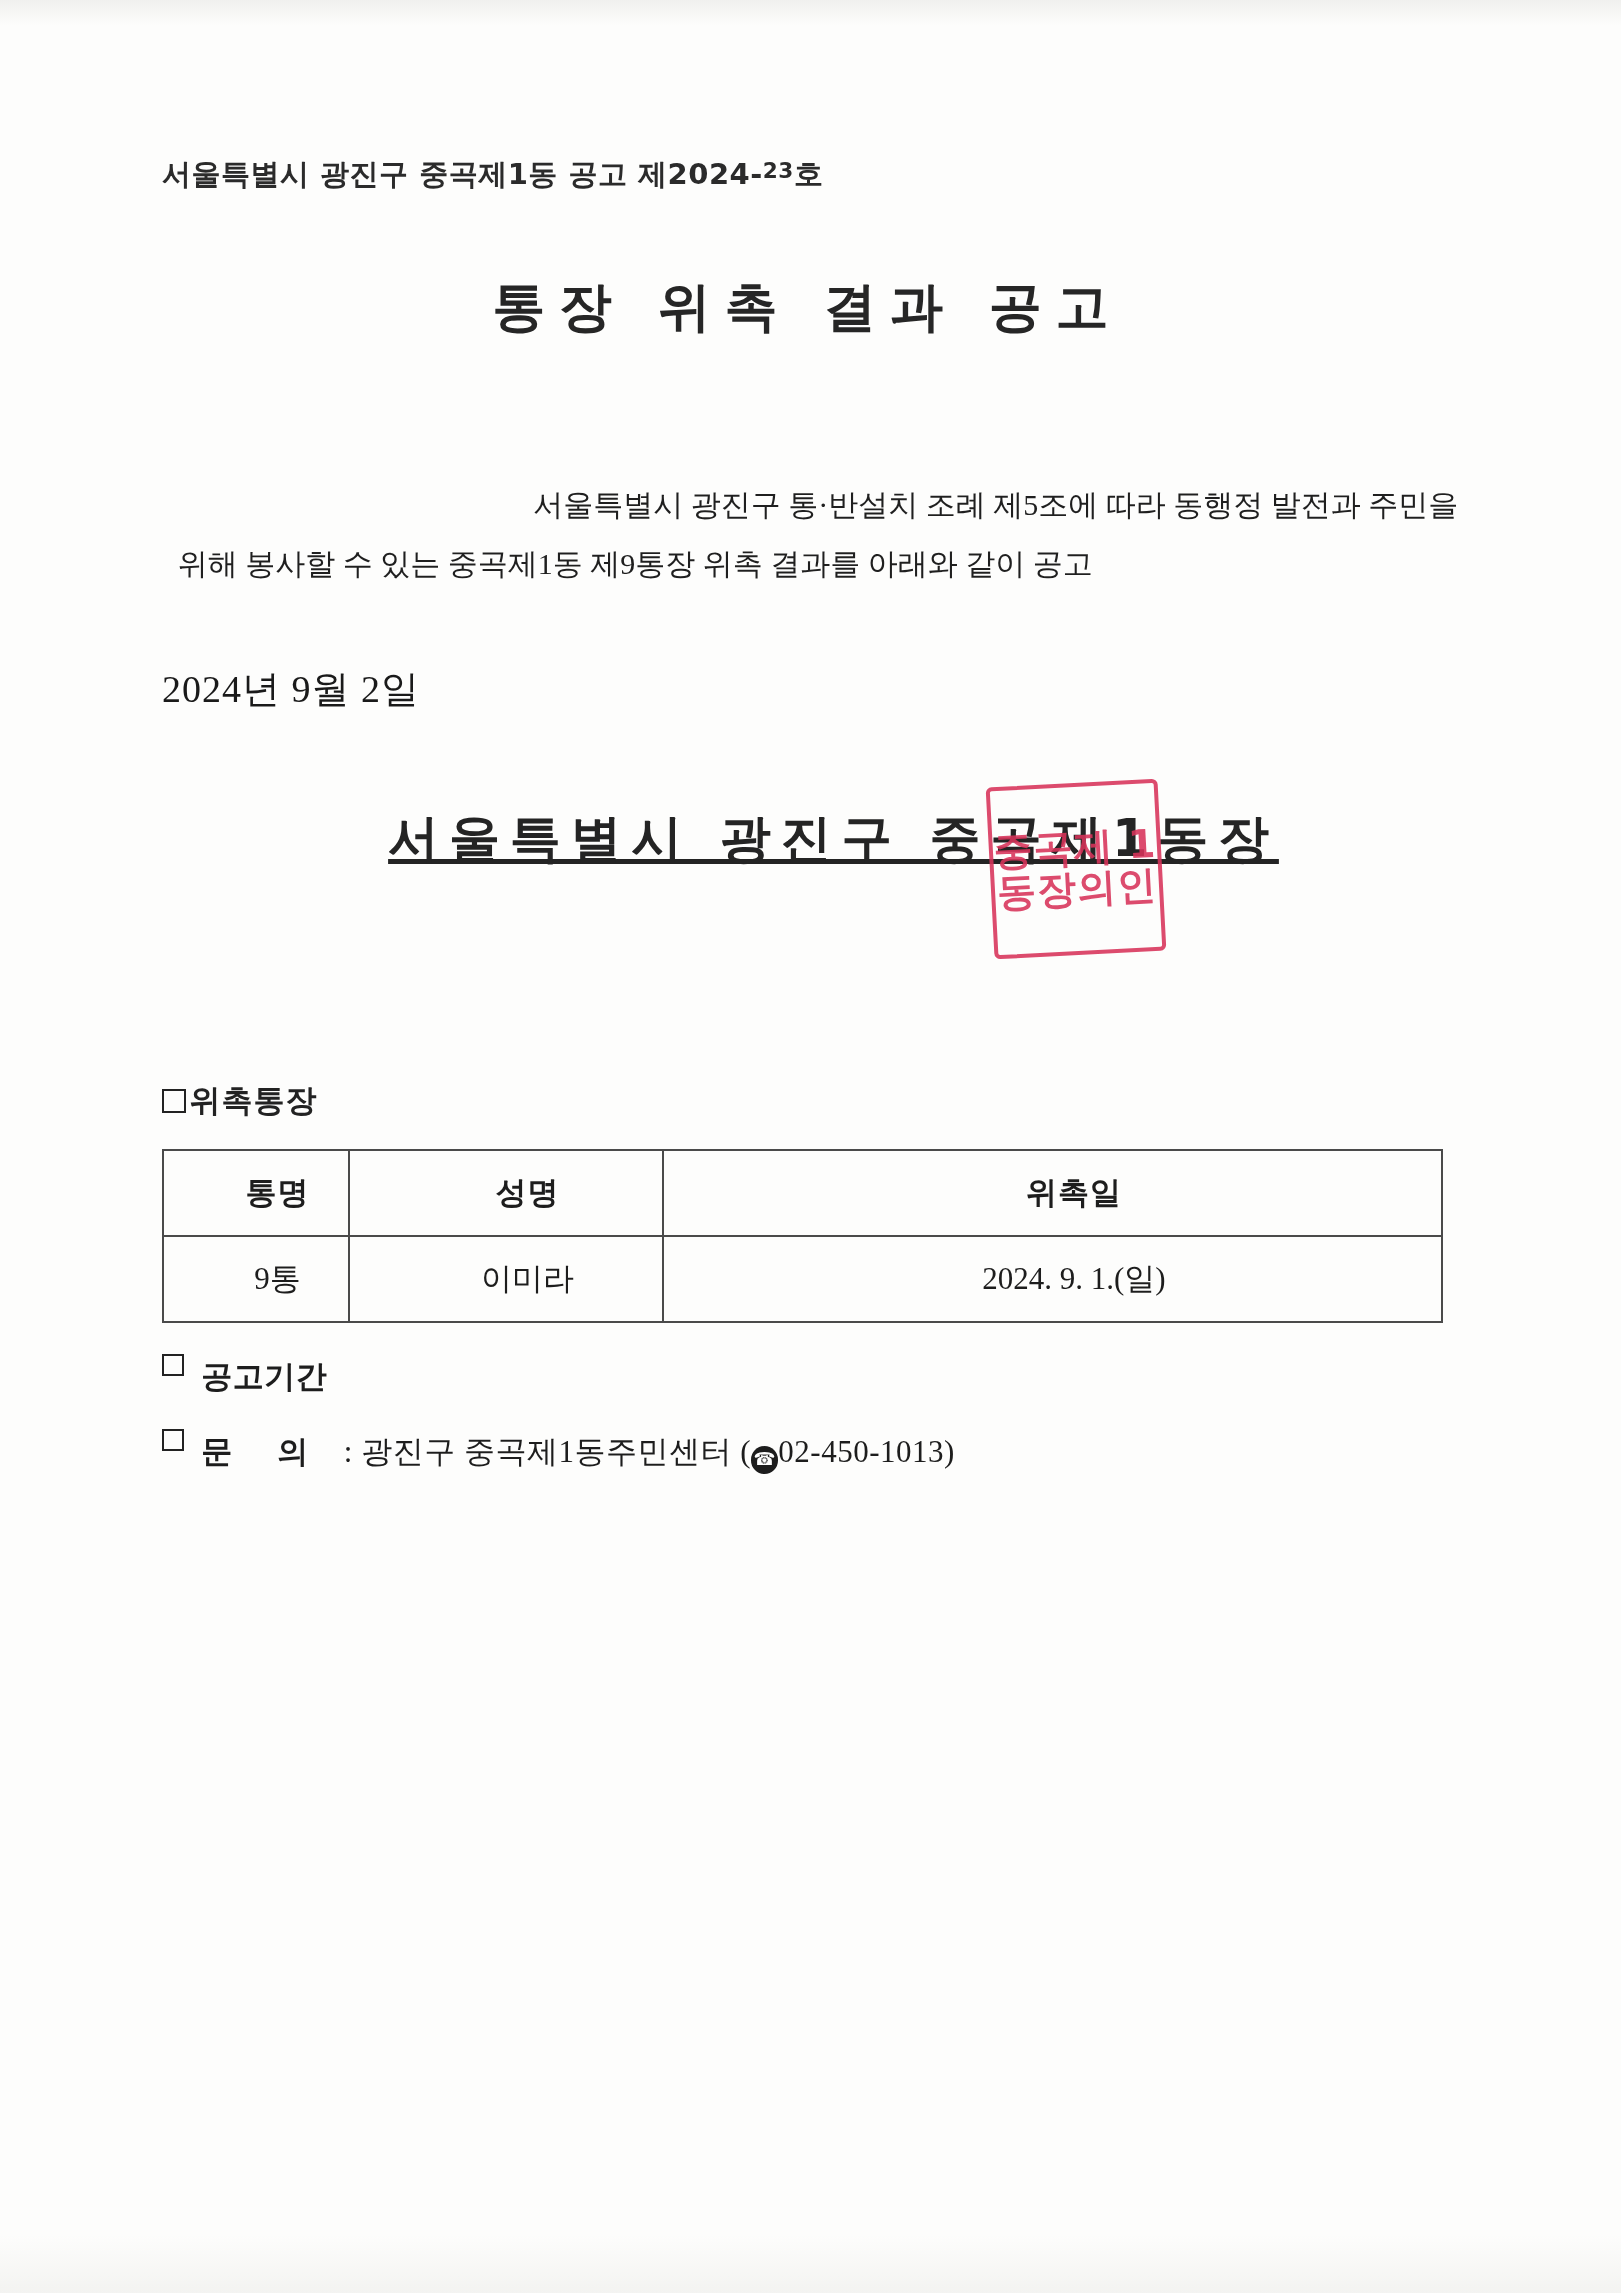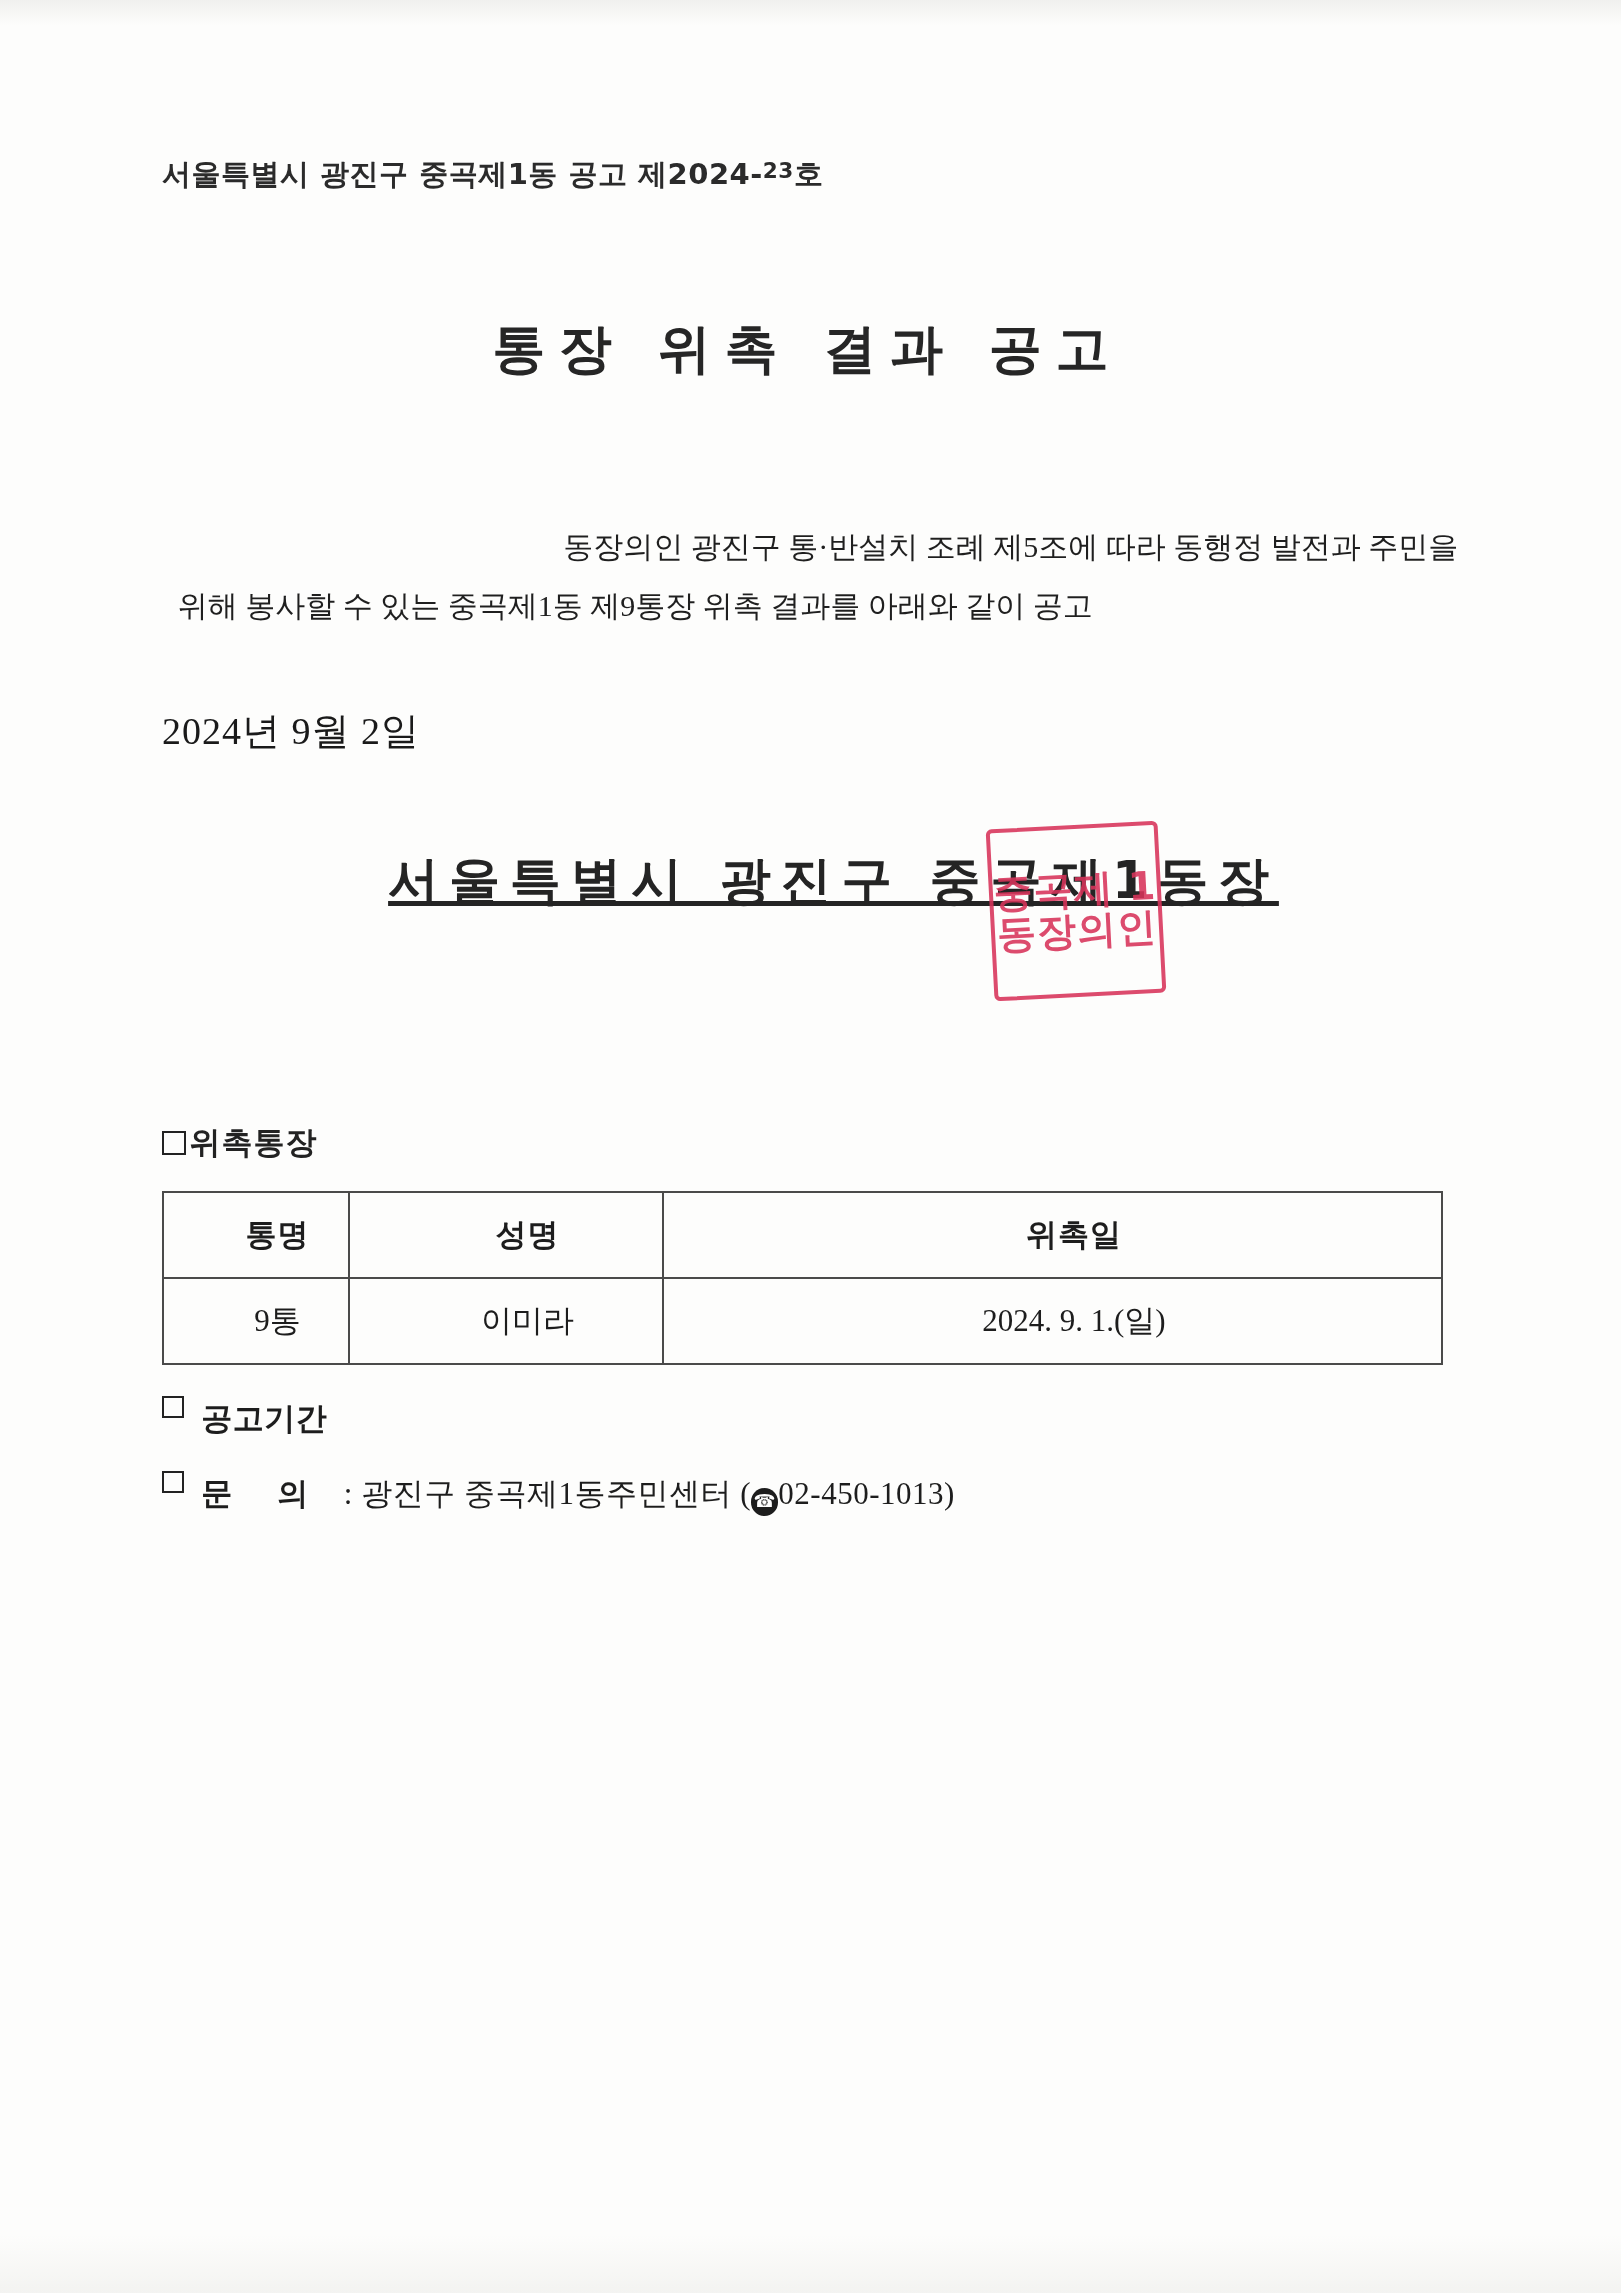--- a/index.html
+++ b/index.html
@@ -53,21 +53,21 @@
     color: #2b2b2b;
     white-space: nowrap;
   }
   .doc-number .sup {
     font-size: 21.6px;
     vertical-align: 5.9px;
   }
 
   
   .title {
-    margin-top: 119px;
+    margin-top: 77px;
     text-align: center;
     font-family: "DejaVu Sans", sans-serif;
     font-weight: bold;
     font-size: 53px;
     letter-spacing: 13.7px;
     color: #262626;
     padding-right: 13.7px;
   }
 
   
@@ -240,21 +240,21 @@
 
   <div class="content">
 
     <div class="doc-number"><span>서울특별시 광진구 중곡제1동 공고 제2024-</span><span class="sup">23</span><span>호</span></div>
 
     <div class="title">통장 위촉 결과 공고</div>
 
     <div class="body-para">
       <div class="para-line">
         <span class="indent"></span>
-          <span>동장의인  광진구  통·반설치  조례  제5조에  따라  동행정  발전과  주민을</span>
+          <span>서울특별시  광진구  통·반설치  조례  제5조에  따라  동행정  발전과  주민을</span>
       </div>
       <div class="para-line">
         <span>위해  봉사할  수  있는  중곡제1동  제9통장  위촉  결과를  아래와  같이  공고</span>
       </div>
     </div>
 
     <div class="date-line">2024년   9월   2일</div>
 
     <div class="signature-wrap">
       <div class="signature">서울특별시 광진구 중곡제1동장</div>

